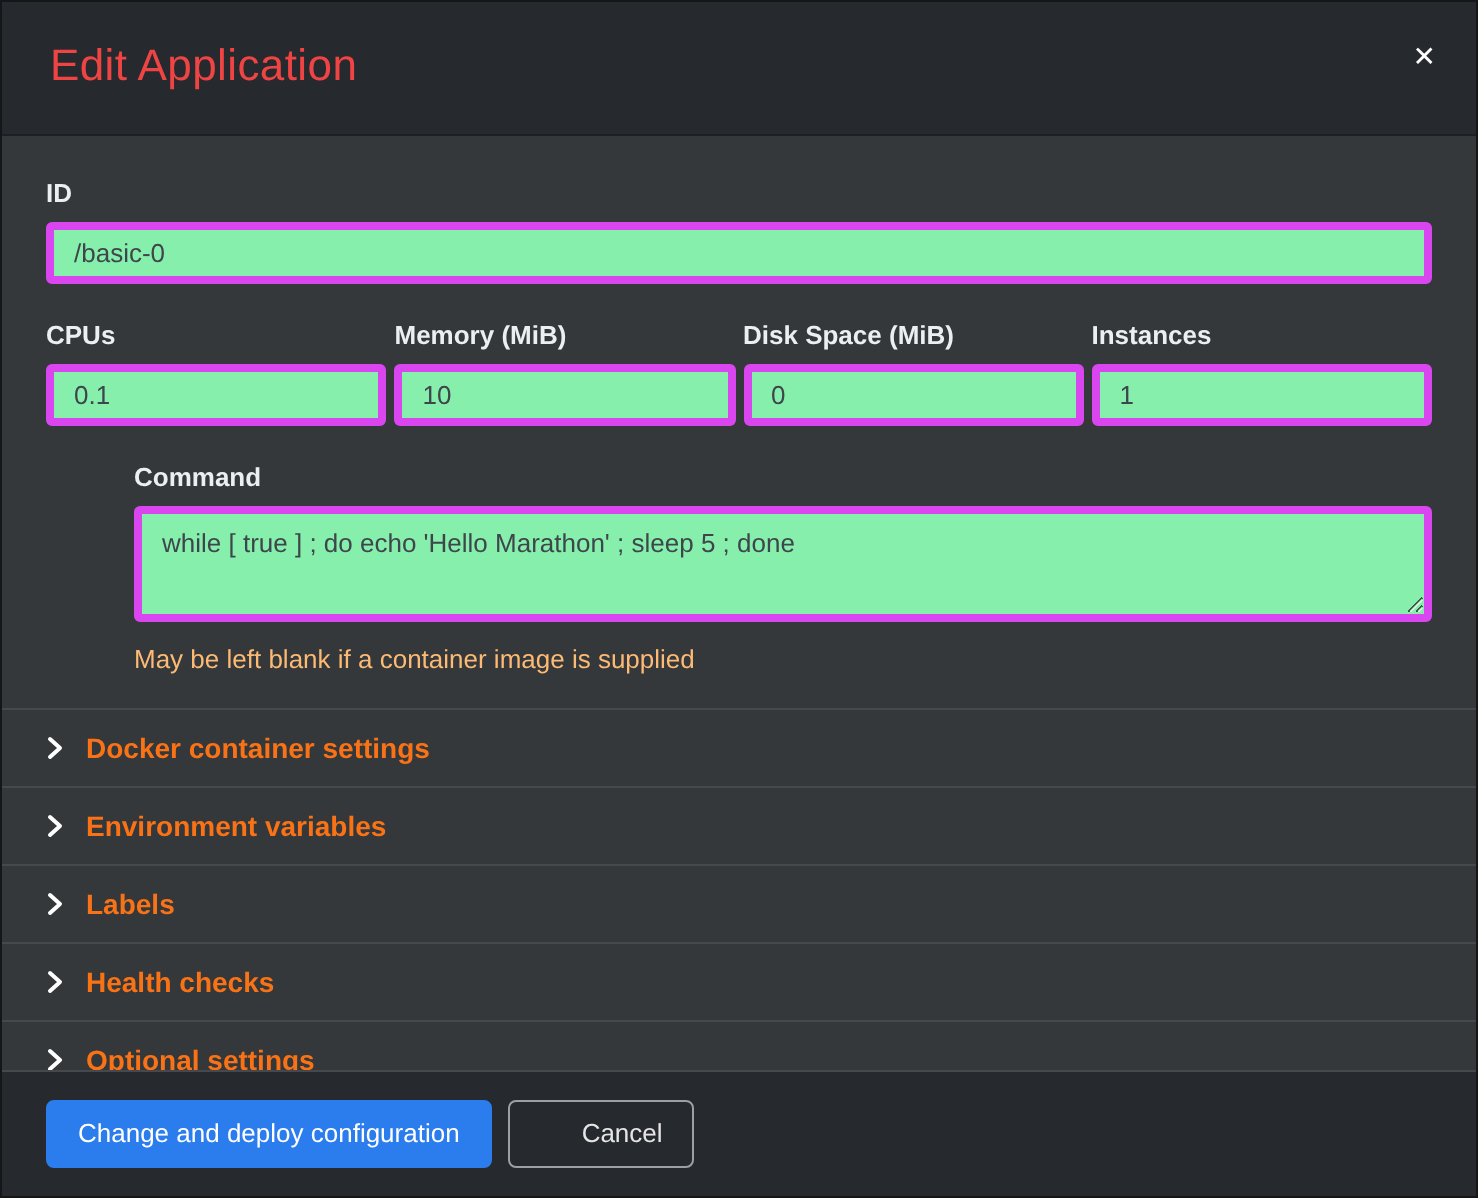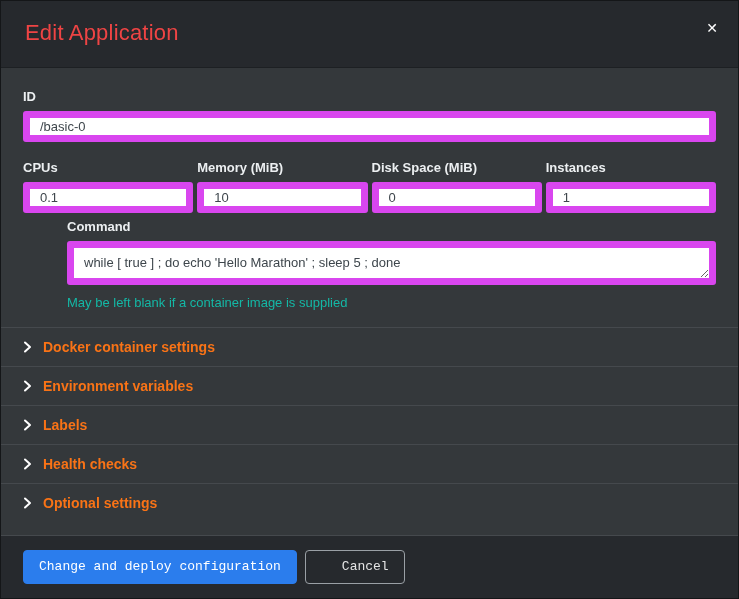--- a/index.html
+++ b/index.html
@@ -53,46 +53,46 @@
   }
   .field-label {
     display: block;
     font-size: 13px;
     font-weight: 700;
     color: #eceff1;
     margin-bottom: 7px;
   }
   .text-input, .text-area {
     width: 100%;
-    background: #ffffff;
-    border: 7px solid #d946ef;
+    background: #86efac;
+    border: 4px solid #d946ef;
     border-radius: 3px;
     padding: 6px 10px;
     font-size: 13px;
     color: #3e464c;
     font-family: "Liberation Sans", sans-serif;
     outline: none;
   }
   .text-input { height: 31px; }
   .row-4 {
     display: grid;
     grid-template-columns: repeat(4, 1fr);
     gap: 4px;
     margin-top: 18px;
   }
-  .field-command { margin-top: 6px; padding-left: 44px; }
+  .field-command { margin-top: 18px; padding-left: 44px; }
   .text-area {
-    height: 44px;
+    height: 58px;
     resize: vertical;
     line-height: 1.4;
   }
   .help-text {
     margin-top: 6px;
     font-size: 13px;
-    color: #14b8a6;
+    color: #fdba74;
   }
   
   .sections {
     margin: 17px -22px 0 -22px;
     border-top: 1px solid #45494d;
   }
   .section-row {
     display: flex;
     align-items: center;
     gap: 11px;
@@ -111,21 +111,21 @@
   .modal-footer {
     flex: 0 0 auto;
     background: #26292d;
     border-top: 1px solid #45494d;
     padding: 14px 22px;
     display: flex;
     align-items: center;
     gap: 8px;
   }
   .btn {
-    font-family: Liberation Mono, monospace;
+    font-family: Liberation Sans, sans-serif;
     font-size: 13px;
     border-radius: 4px;
     padding: 8px 15px;
     cursor: pointer;
     line-height: 1.2;
   }
   .btn-primary {
     background: #2b7ded;
     border: 1px solid #2b7ded;
     color: #ffffff;

